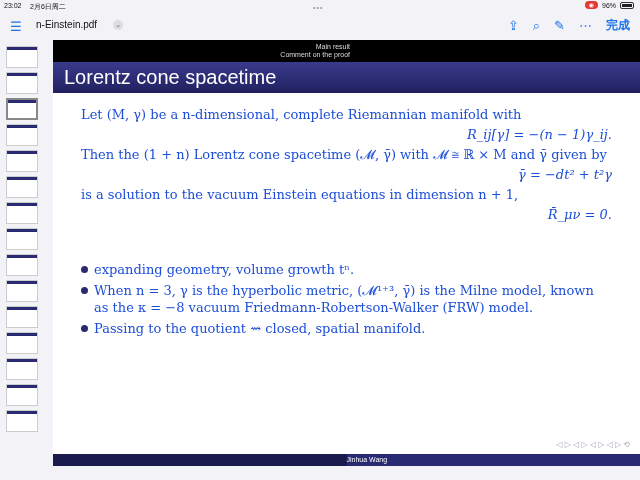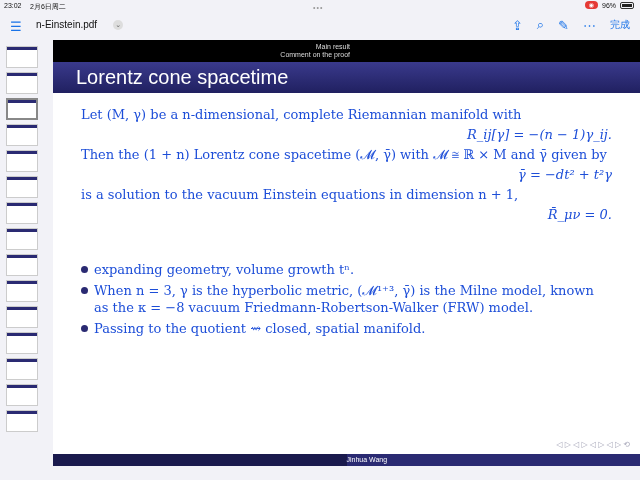--- a/index.html
+++ b/index.html
@@ -10,28 +10,28 @@
   .statusbar .dots { position: absolute; left: 313px; top: 4px; font-size: 7px; color: #999; letter-spacing: 1px; }
   .statusbar .right { position: absolute; right: 6px; top: 1px; display: flex; align-items: center; gap: 4px; }
   .rec { background: #e53935; color: #fff; border-radius: 5px; padding: 0 4px; font-size: 6px; height: 8px; line-height: 8px; }
   .batt { width: 14px; height: 7px; border: 1px solid #333; border-radius: 2px; position: relative; }
   .batt::after { content: ""; position: absolute; left: 1px; top: 1px; width: 10px; height: 3px; background: #222; }
   .toolbar { position: absolute; left: 0; top: 12px; width: 640px; height: 28px; }
   .sidebar-toggle { position: absolute; left: 10px; top: 7px; color: #1a73e8; font-size: 13px; }
   .doc-title { position: absolute; left: 36px; top: 7px; font-size: 10px; color: #111; display: flex; align-items: center; gap: 16px; }
   .chev { width: 10px; height: 10px; border-radius: 50%; background: #ddd; color: #666; font-size: 7px; text-align: center; line-height: 10px; }
   .tools { position: absolute; right: 10px; top: 5px; display: flex; gap: 14px; align-items: center; color: #1a73e8; font-size: 13px; }
-  .done { font-size: 10px; font-weight: normal; }
+  .done { font-size: 12px; font-weight: bold; }
   .thumbs { position: absolute; left: 0; top: 40px; width: 44px; height: 440px; background: #f2f2f7; }
   .thumb { width: 32px; height: 22px; margin: 0 auto 4px auto; background: #fff; border: 1px solid #ccc; position: relative; }
   .thumb::before { content: ""; position: absolute; left: 0; top: 0; width: 100%; height: 3px; background: #2a2a72; }
   .thumb.active { border: 2px solid #888; }
   .slide { position: absolute; left: 53px; top: 40px; width: 587px; height: 426px; background: #fff; }
   .nav-head { height: 22px; background: #000; color: #ddd; font-size: 7px; text-align: right; padding-right: 290px; padding-top: 3px; line-height: 8px; }
-  .title-bar { height: 31px; background: linear-gradient(#3a3a8c, #202060); color: #fff; font-size: 20px; padding-left: 23px; line-height: 31px; }
+  .title-bar { height: 31px; background: linear-gradient(#3a3a8c, #202060); color: #fff; font-size: 20px; padding-left: 11px; line-height: 31px; }
   .body { padding: 5px 28px; font-family: "DejaVu Serif", serif; font-size: 13px; color: #1d4ed8; line-height: 17px; }
   .eq { text-align: right; margin: 3px 0; font-style: italic; }
   .bullets { margin-top: 38px; }
   .bullet { display: flex; gap: 6px; margin-bottom: 4px; }
   .dot { width: 7px; height: 7px; border-radius: 50%; background: #2a2a72; margin-top: 5px; flex: none; }
   .footer { position: absolute; left: 53px; top: 454px; width: 587px; height: 12px; display: flex; }
   .f-left { width: 50%; background: #1a1a4d; }
   .f-right { width: 50%; background: #2a2a72; color: #fff; font-size: 7px; line-height: 12px; padding-left: 0; }
   .navsym { position: absolute; right: 10px; top: 440px; font-size: 8px; color: #aab; }
 </style>

